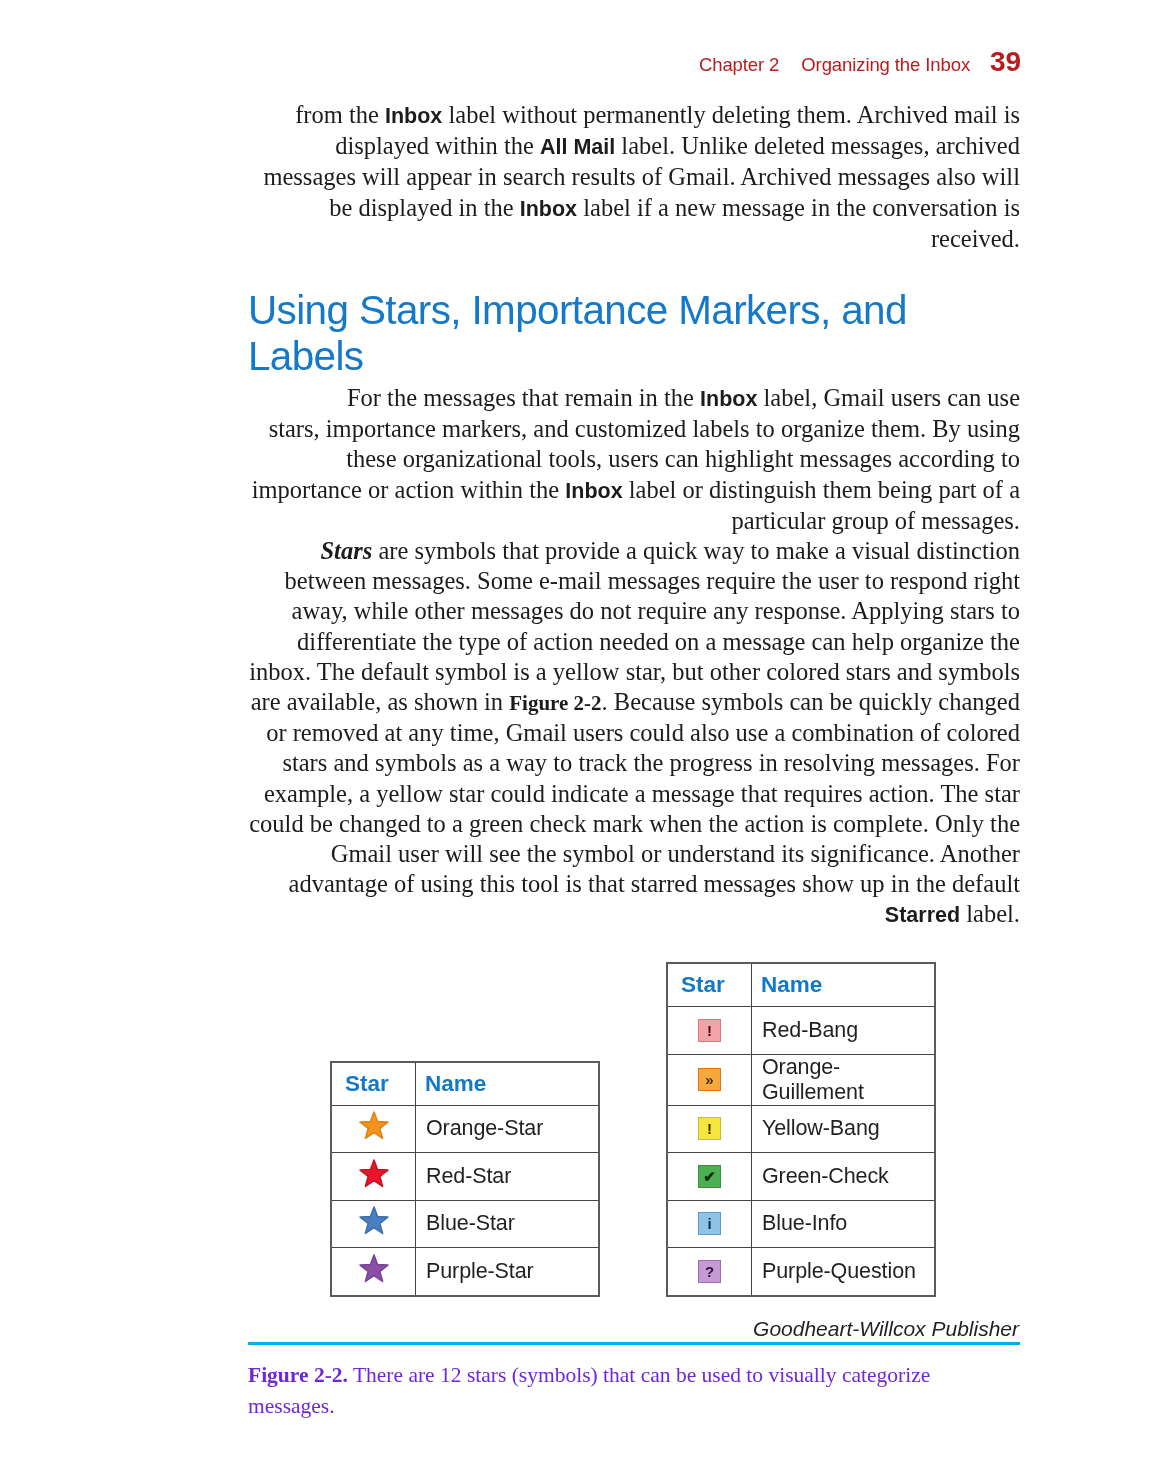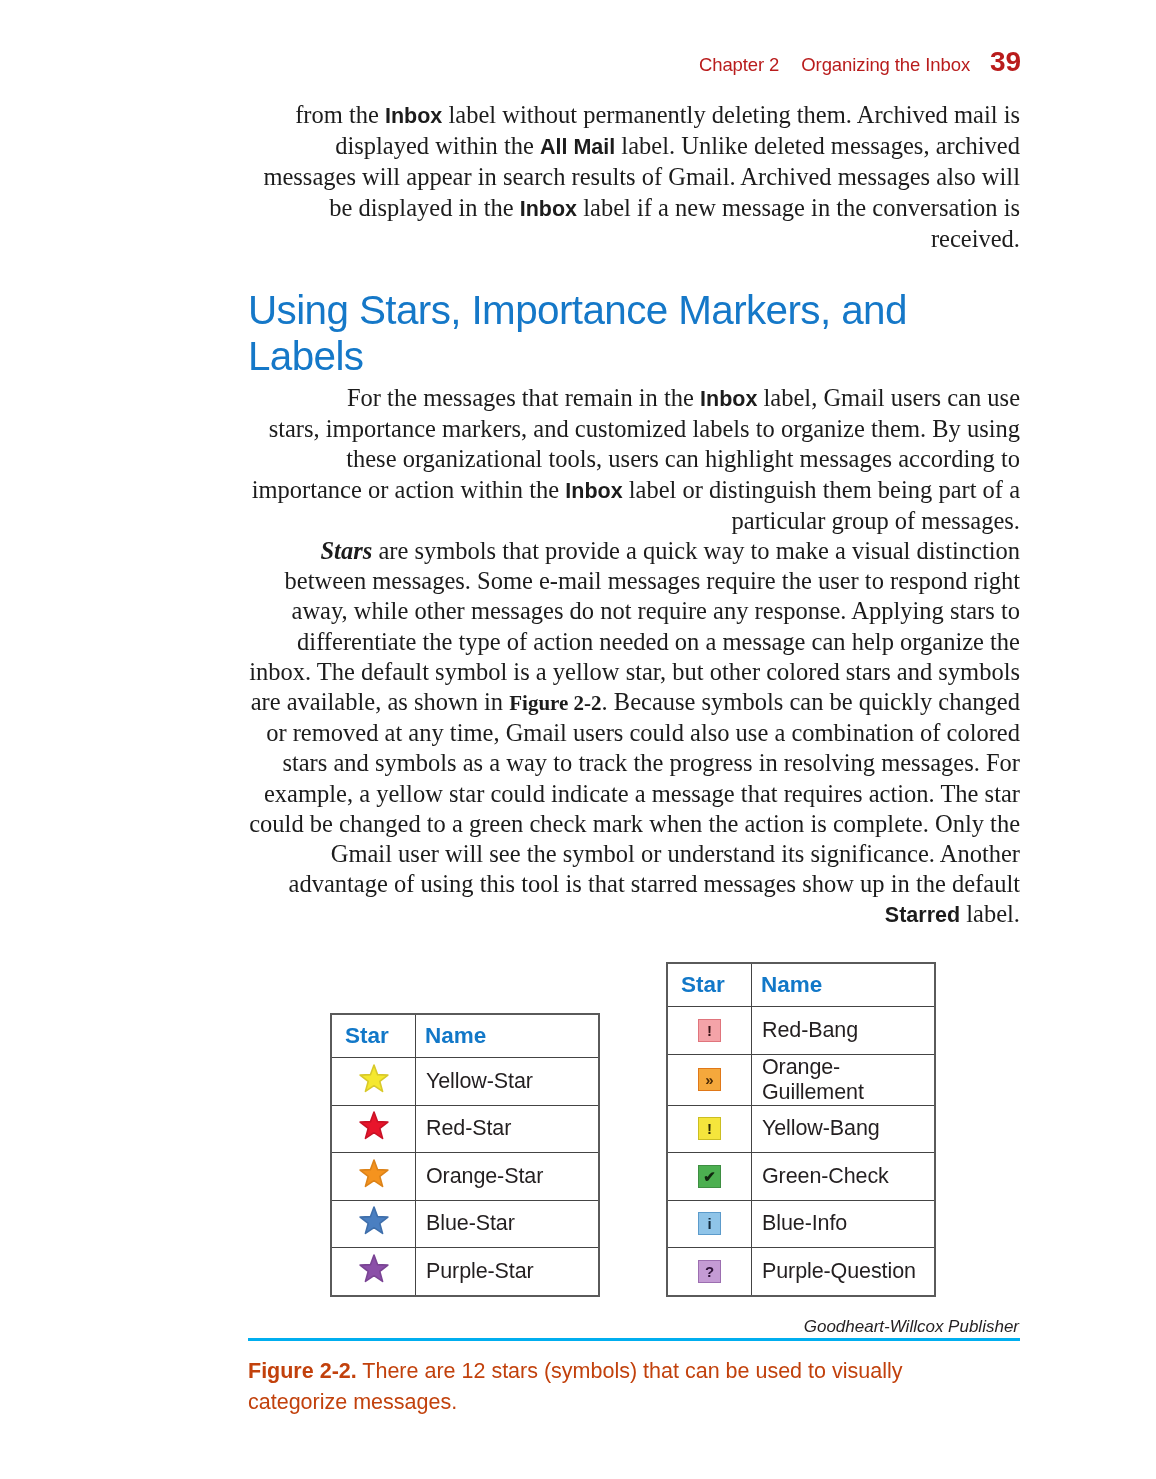--- a/index.html
+++ b/index.html
@@ -138,36 +138,36 @@
     font-weight: bold;
     line-height: 1;
   }
 
   
   .credit {
     margin-top: 20px;
     text-align: right;
     font-family: "Liberation Sans", sans-serif;
     font-style: italic;
-    font-size: 17px;
+    font-size: 21px;
     color: #231f20;
     padding-right: 1px;
   }
   .credit-rule {
     margin-top: 1px;
     height: 3.4px;
     background: #00AEEF;
     width: 100%;
   }
   .caption {
     margin-top: 15px;
-    font-family: Liberation Sans, sans-serif;
+    font-family: Liberation Serif, serif;
     font-size: 21.5px;
     line-height: 31px;
-    color: #c2410c;
+    color: #6d28d9;
     max-width: 745px;
   }
   .caption b { font-weight: bold; }
 </style>
 </head>
 <body>
 
 <div class="running-head">
   <span class="rh-chapter">Chapter 2</span>
   <span class="rh-title">Organizing the Inbox</span>
@@ -194,40 +194,32 @@
       <thead>
         <tr>
           <th class="col-icon">Star</th>
           <th>Name</th>
         </tr>
       </thead>
       <tbody id="left-rows">
           <tr>
             <td class="cell-icon"><span class="icon-wrap">
                 <svg class="star-glyph" width="32" height="31" viewBox="0 0 32 31">
-                  <polygon points="16.00,1.00 19.59,10.66 29.89,11.09 21.80,17.49 24.58,27.41 16.00,21.70 7.42,27.41 10.20,17.49 2.11,11.09 12.41,10.66" fill="#F5E82E" stroke="#D8C92A" stroke-width="1.6" stroke-linejoin="round"></polygon>
-                </svg>
-              </span></td>
-            <td class="cell-name">Yellow-Star</td>
+                  <polygon points="16.00,1.00 19.59,10.66 29.89,11.09 21.80,17.49 24.58,27.41 16.00,21.70 7.42,27.41 10.20,17.49 2.11,11.09 12.41,10.66" fill="#F5931E" stroke="#DC8319" stroke-width="1.6" stroke-linejoin="round"></polygon>
+                </svg>
+              </span></td>
+            <td class="cell-name">Orange-Star</td>
           </tr>
           <tr>
             <td class="cell-icon"><span class="icon-wrap">
                 <svg class="star-glyph" width="32" height="31" viewBox="0 0 32 31">
                   <polygon points="16.00,1.00 19.59,10.66 29.89,11.09 21.80,17.49 24.58,27.41 16.00,21.70 7.42,27.41 10.20,17.49 2.11,11.09 12.41,10.66" fill="#E8152B" stroke="#C91226" stroke-width="1.6" stroke-linejoin="round"></polygon>
                 </svg>
               </span></td>
             <td class="cell-name">Red-Star</td>
-          </tr>
-          <tr>
-            <td class="cell-icon"><span class="icon-wrap">
-                <svg class="star-glyph" width="32" height="31" viewBox="0 0 32 31">
-                  <polygon points="16.00,1.00 19.59,10.66 29.89,11.09 21.80,17.49 24.58,27.41 16.00,21.70 7.42,27.41 10.20,17.49 2.11,11.09 12.41,10.66" fill="#F5931E" stroke="#DC8319" stroke-width="1.6" stroke-linejoin="round"></polygon>
-                </svg>
-              </span></td>
-            <td class="cell-name">Orange-Star</td>
           </tr>
           <tr>
             <td class="cell-icon"><span class="icon-wrap">
                 <svg class="star-glyph" width="32" height="31" viewBox="0 0 32 31">
                   <polygon points="16.00,1.00 19.59,10.66 29.89,11.09 21.80,17.49 24.58,27.41 16.00,21.70 7.42,27.41 10.20,17.49 2.11,11.09 12.41,10.66" fill="#4A7FC1" stroke="#3F6FAB" stroke-width="1.6" stroke-linejoin="round"></polygon>
                 </svg>
               </span></td>
             <td class="cell-name">Blue-Star</td>
           </tr>
           <tr>

